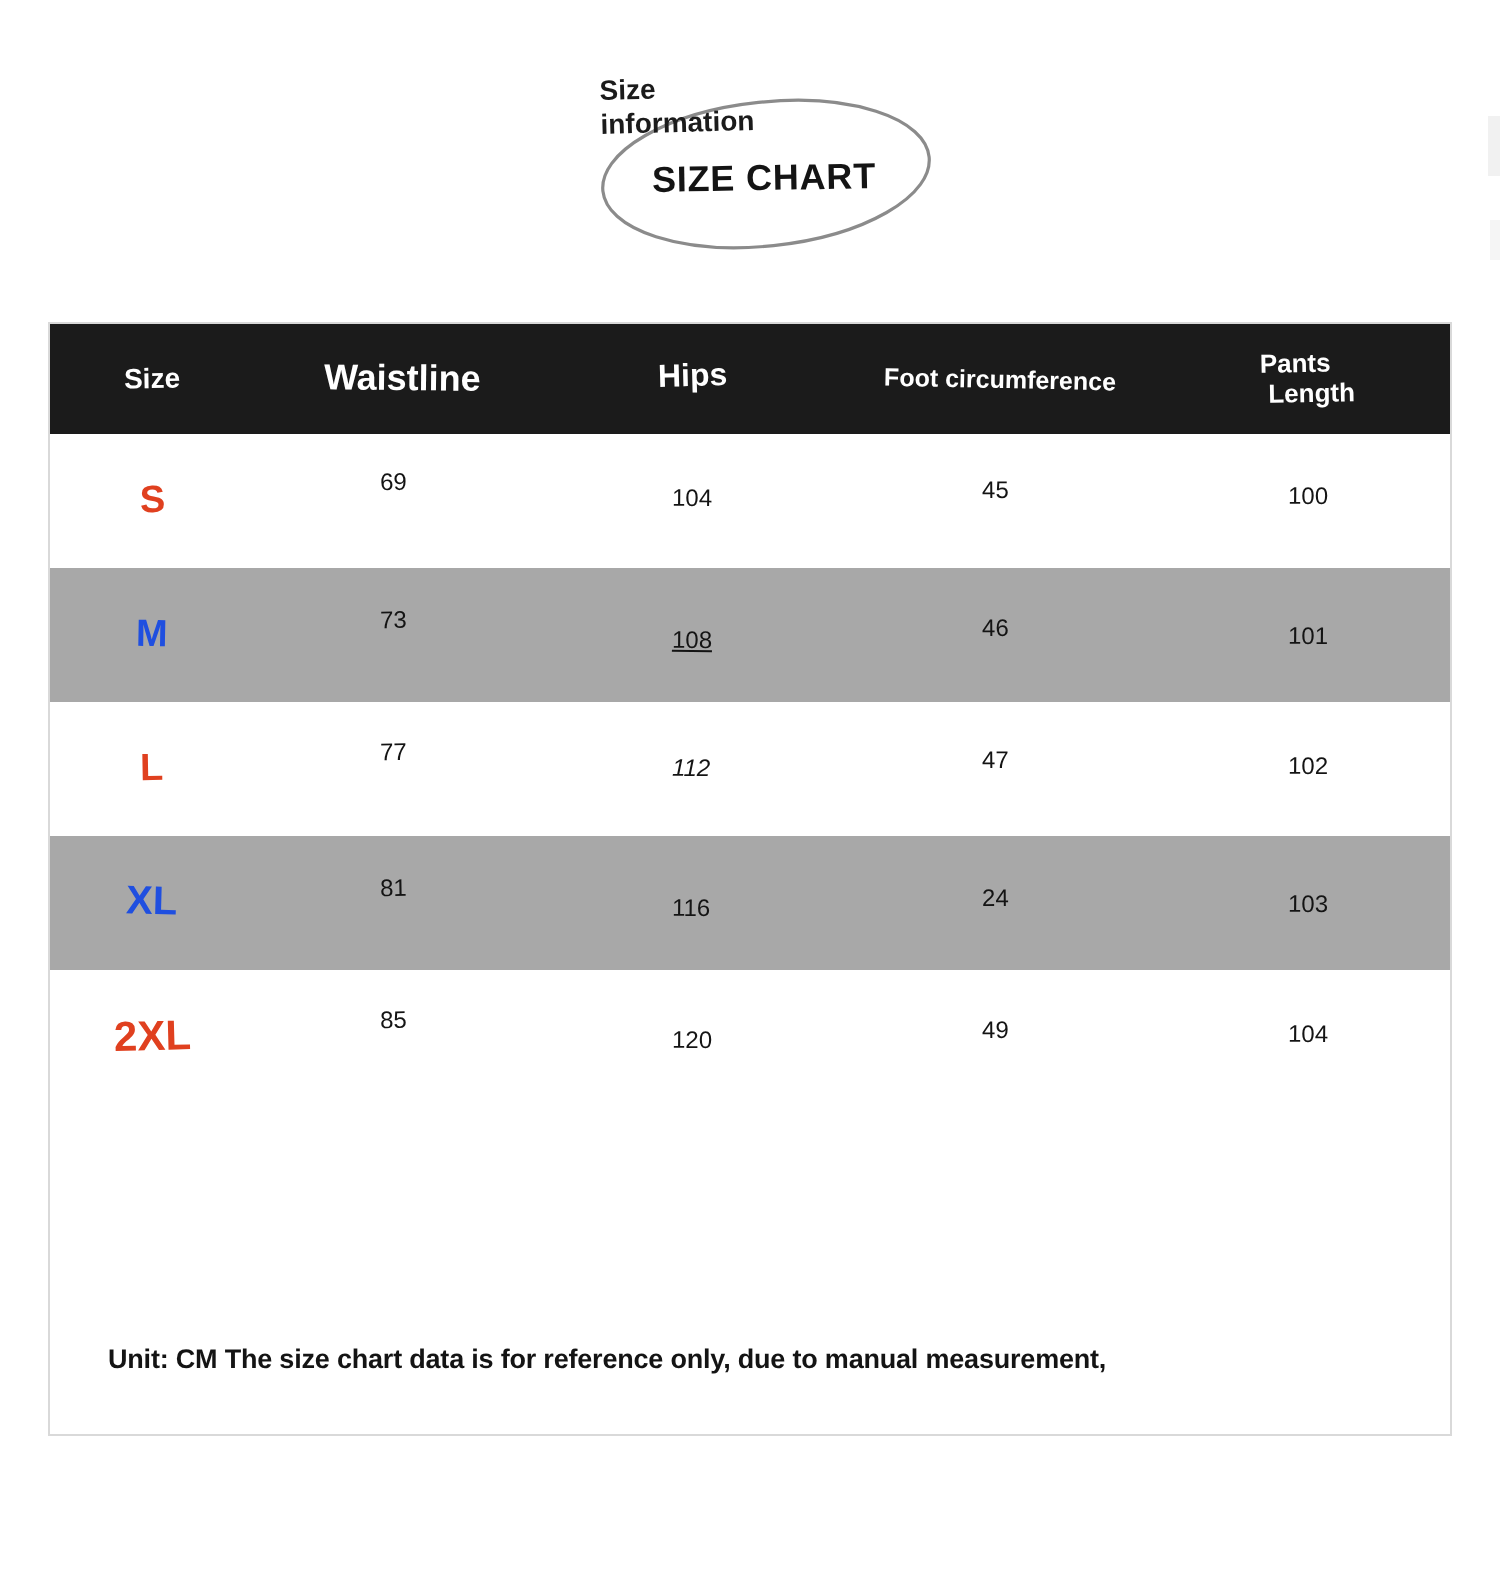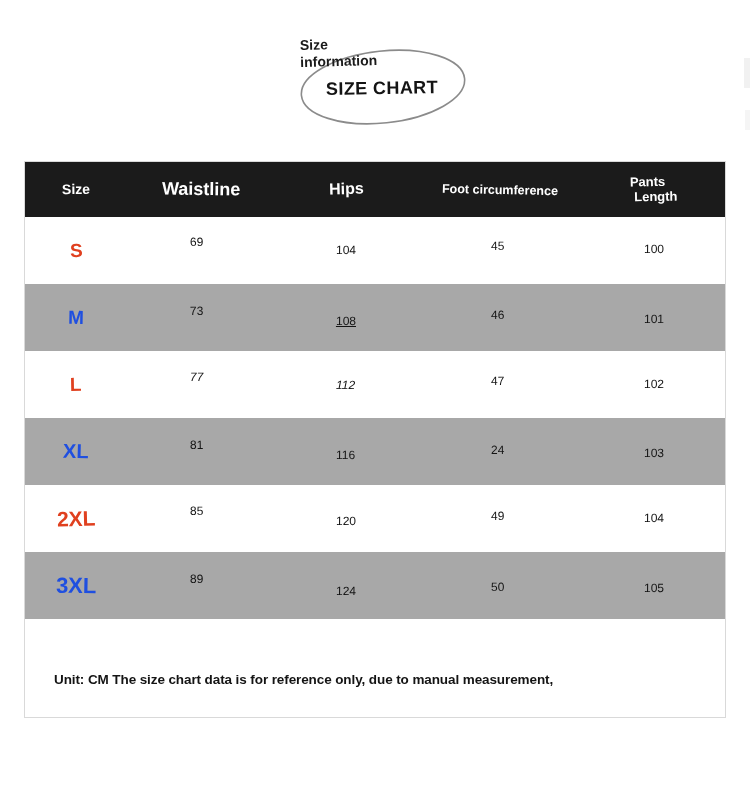--- a/index.html
+++ b/index.html
@@ -134,21 +134,21 @@
   tr.r1 td.d1 .val { transform: translate(-4px,-10px) rotate(-1deg); }
   tr.r1 td.d2 .val { transform: translate(0px,-2px) rotate(0.5deg); }
   tr.r1 td.d3 .val { transform: translate(-2px,-6px) rotate(-0.5deg); }
   tr.r1 td.d4 .val { transform: translate(0px,-3px) rotate(0.5deg); text-align: center; }
 
   tr.r2 td.d1 .val { transform: translate(-4px,-8px) rotate(-1deg); }
   tr.r2 td.d2 .val { transform: translate(0px, 2px) rotate(0.5deg); text-decoration: underline; }
   tr.r2 td.d3 .val { transform: translate(-2px,-4px) rotate(-0.5deg); }
   tr.r2 td.d4 .val { transform: translate(0px, 0px) rotate(0.5deg); }
 
-  tr.r3 td.d1 .val { transform: translate(-4px,-9px) rotate(-1deg); font-style: italic; }
+  tr.r3 td.d1 .val { transform: translate(-4px,-9px) rotate(-1deg); }
   tr.r3 td.d2 .val { transform: translate(0px,-1px) rotate(0.5deg); font-style: italic; }
   tr.r3 td.d3 .val { transform: translate(-2px,-5px) rotate(-0.5deg); }
   tr.r3 td.d4 .val { transform: translate(0px,-2px) rotate(0.5deg); }
 
   tr.r4 td.d1 .val { transform: translate(-4px,-8px) rotate(-1deg); }
   tr.r4 td.d2 .val { transform: translate(0px, 2px) rotate(0.5deg); }
   tr.r4 td.d3 .val { transform: translate(-2px,-3px) rotate(-0.5deg); }
   tr.r4 td.d4 .val { transform: translate(0px, 0px) rotate(0.5deg); }
 
   tr.r5 td.d1 .val { transform: translate(-4px,-9px) rotate(-1deg); }
@@ -283,27 +283,20 @@
         <td class="d3"><span class="val">24</span></td>
         <td class="d4"><span class="val">103</span></td>
       </tr>
       <tr class="row-white r5">
         <td><span class="lbl red xxl">2XL</span></td>
         <td class="d1"><span class="val">85</span></td>
         <td class="d2"><span class="val">120</span></td>
         <td class="d3"><span class="val">49</span></td>
         <td class="d4"><span class="val">104</span></td>
       </tr>
-      <tr class="row-gray r6">
-        <td><span class="lbl blue xxxl">3XL</span></td>
-        <td class="d1"><span class="val">89</span></td>
-        <td class="d2"><span class="val">124</span></td>
-        <td class="d3"><span class="val">50</span></td>
-        <td class="d4"><span class="val">105</span></td>
-      </tr>
     </tbody>
   </table>
 </div>
 
 <div class="footnote">
   <p>Unit: CM The size chart data is for reference only, due to manual measurement,</p>
 </div>
 
 <div class="chart-outline"></div>
 

